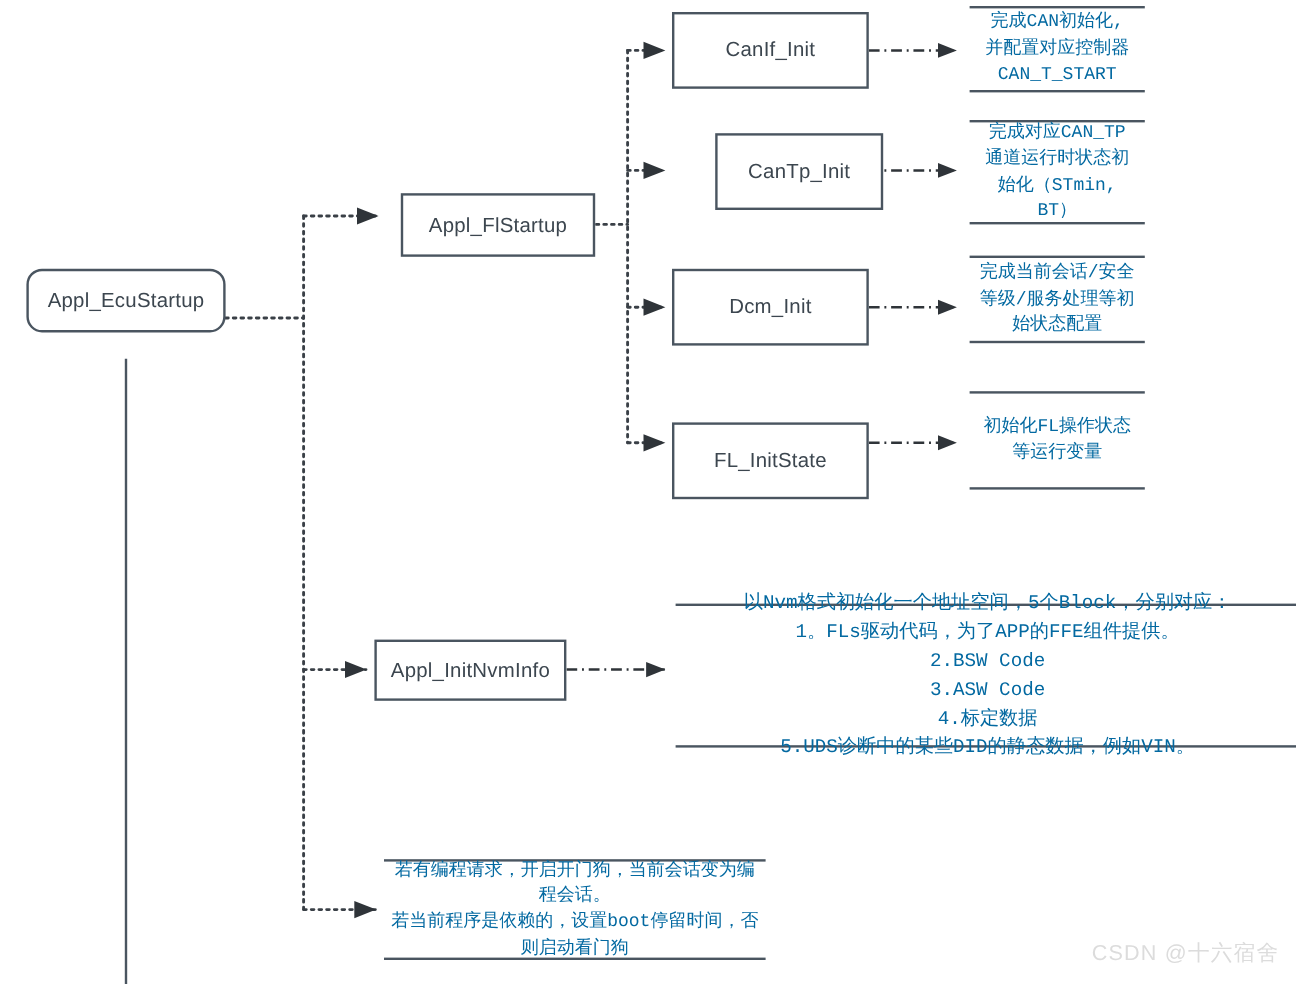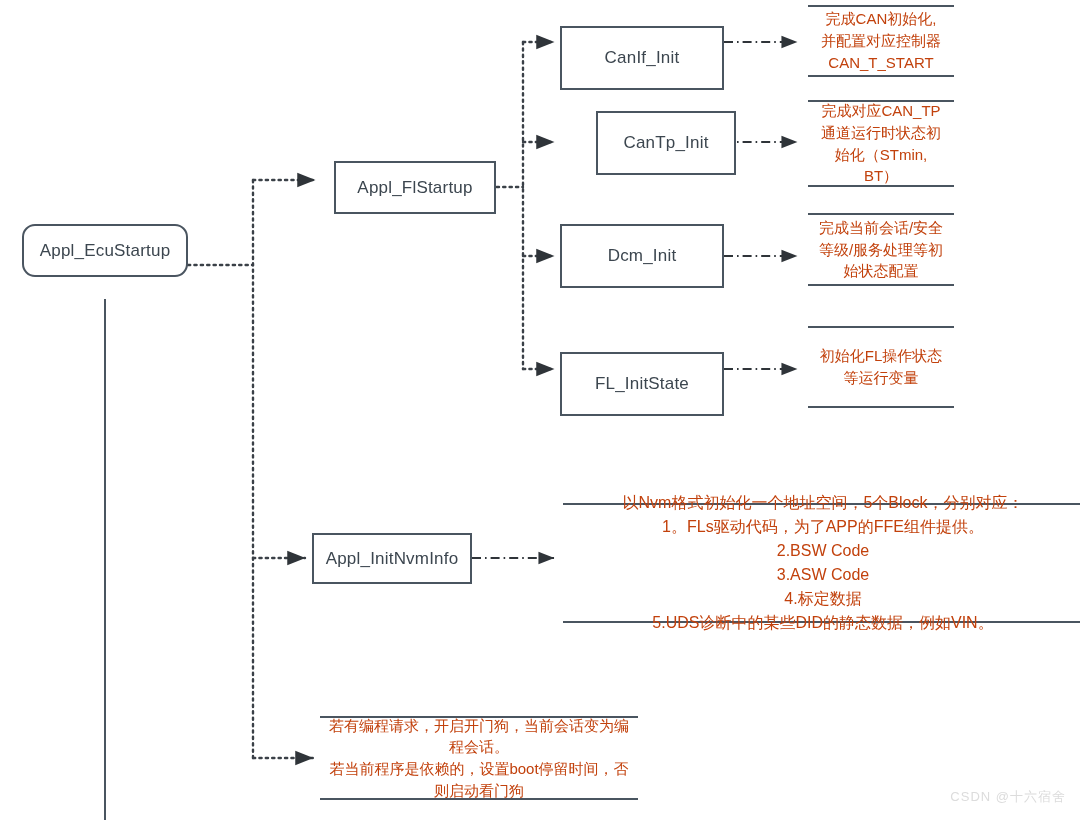--- a/index.html
+++ b/index.html
@@ -34,30 +34,31 @@
     box-sizing:border-box;
     border-top:2.5px solid #4a5560;
     border-bottom:2.5px solid #4a5560;
     background:transparent;
     display:flex;
     align-items:center;
     justify-content:center;
     text-align:center;
     font-size:15px;
     line-height:1.45;
-    color:#c2410c;
+    color:#0369a1;
     z-index:3;
+    font-family:Liberation Mono, monospace;
   }
   .note .txt{display:block;width:100%;}
   .note.wide{font-size:16px;line-height:1.5;}
 
   .watermark{
     position:absolute;
     right:14px;bottom:14px;
-    font-size:13px;
+    font-size:18px;
     color:#dcdcdc;
     letter-spacing:1px;
     z-index:5;
     user-select:none;
   }
 </style>
 </head>
 <body>
 
 <div id="canvas">
@@ -106,21 +107,21 @@
   </div>
 
   <div class="node" style="left:334px;top:161px;width:162px;height:53px;">
     <span>Appl_FlStartup</span>
   </div>
 
   <div class="node" style="left:312px;top:533px;width:160px;height:51px;">
     <span>Appl_InitNvmInfo</span>
   </div>
 
-  <div class="node" style="left:560px;top:10px;width:164px;height:64px;margin-top:16px;">
+  <div class="node" style="left:560px;top:10px;width:164px;height:64px;">
     <span>CanIf_Init</span>
   </div>
 
   <div class="node" style="left:576px;top:111px;width:140px;height:64px;margin-left:20px;">
     <span>CanTp_Init</span>
   </div>
 
   <div class="node" style="left:560px;top:224px;width:164px;height:64px;">
     <span>Dcm_Init</span>
   </div>

